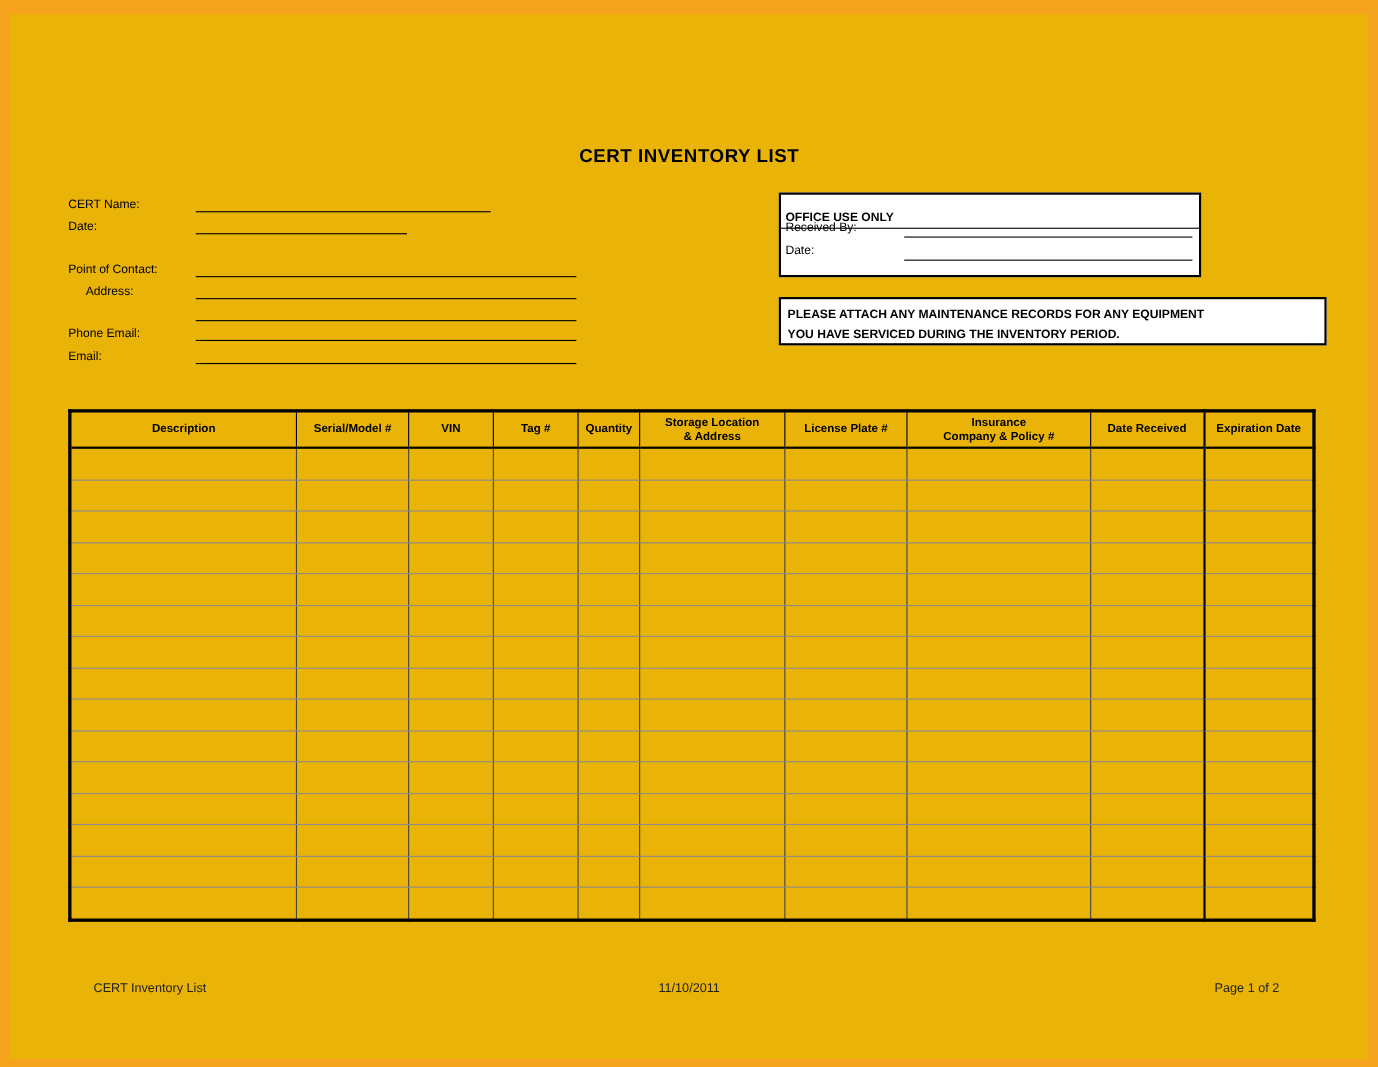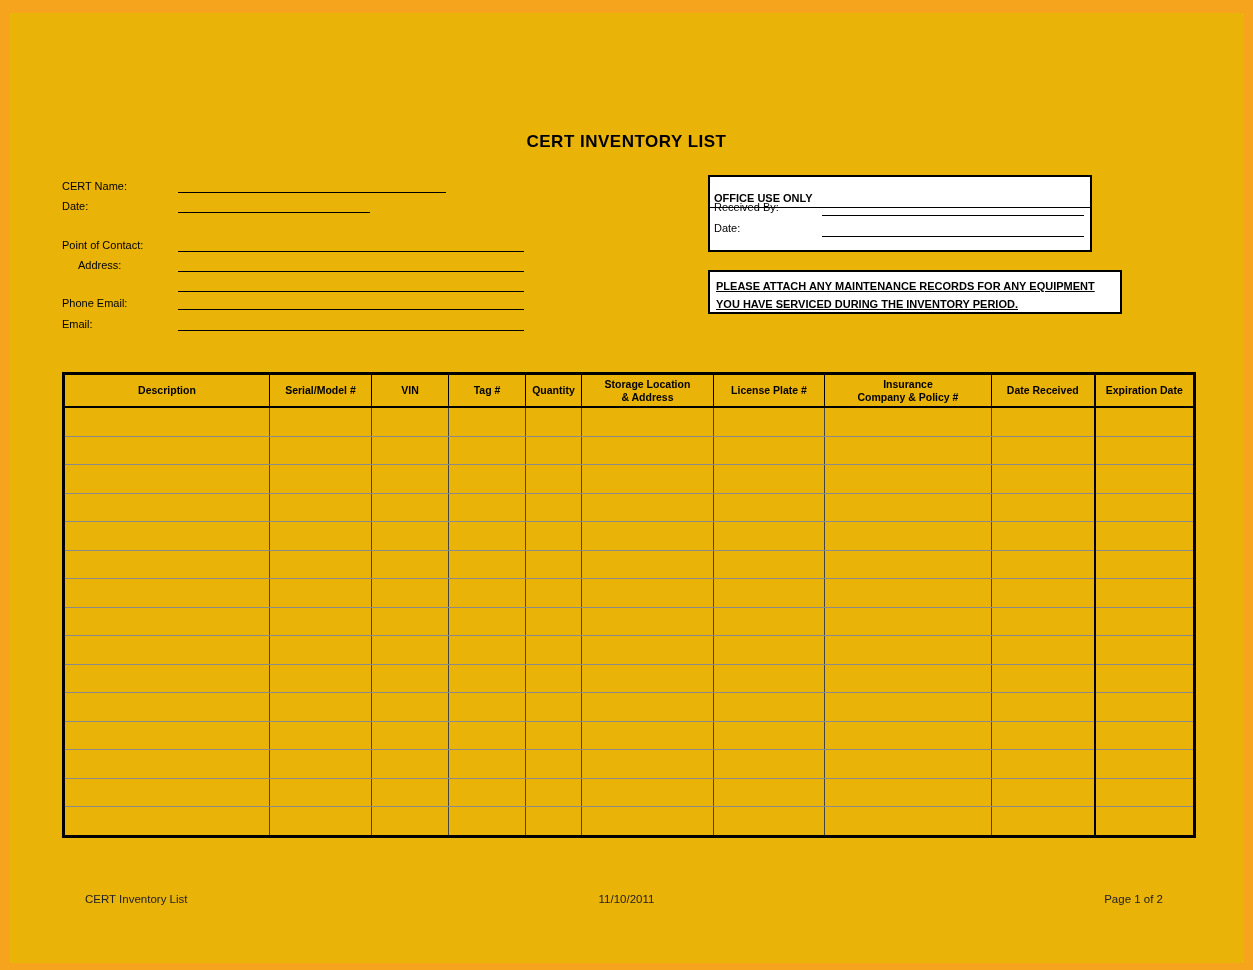--- a/index.html
+++ b/index.html
@@ -144,21 +144,21 @@
   <div class="rule" style="left:178px; top:330px; width:346px;"></div>
 
   <div class="box" style="left:708px; top:175px; width:384px; height:77px;">
     <div class="office-title">OFFICE USE ONLY</div>
     <div class="lbl" style="left:4px; top:24px;">Received By:</div>
     <div class="rule" style="left:112px; top:38px; width:262px;"></div>
     <div class="lbl" style="left:4px; top:45px;">Date:</div>
     <div class="rule" style="left:112px; top:59px; width:262px;"></div>
   </div>
 
-  <div class="box" style="left:708px; top:270px; width:414px; height:44px;text-decoration:underline;">
+  <div class="box" style="left:708px; top:270px; width:498px; height:44px;">
     <div class="notice-text">
       <div>PLEASE ATTACH ANY MAINTENANCE RECORDS FOR ANY EQUIPMENT</div>
       <div>YOU HAVE SERVICED DURING THE INVENTORY PERIOD.</div>
     </div>
   </div>
 
   <table class="inv">
     <colgroup>
       <col style="width:206px">
       <col style="width:102px">

